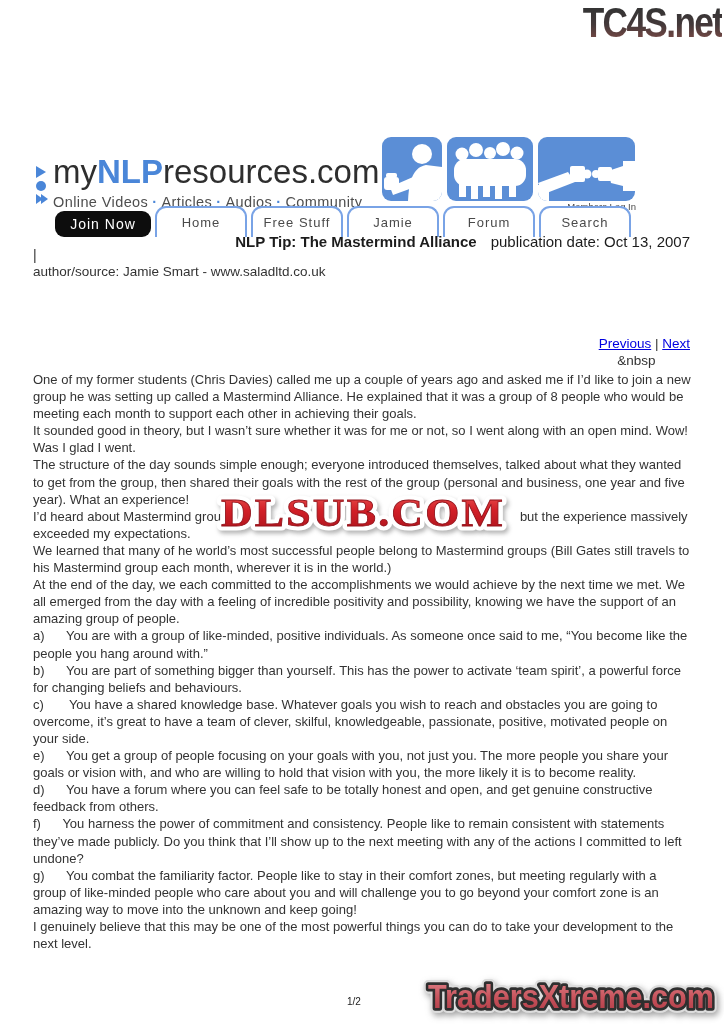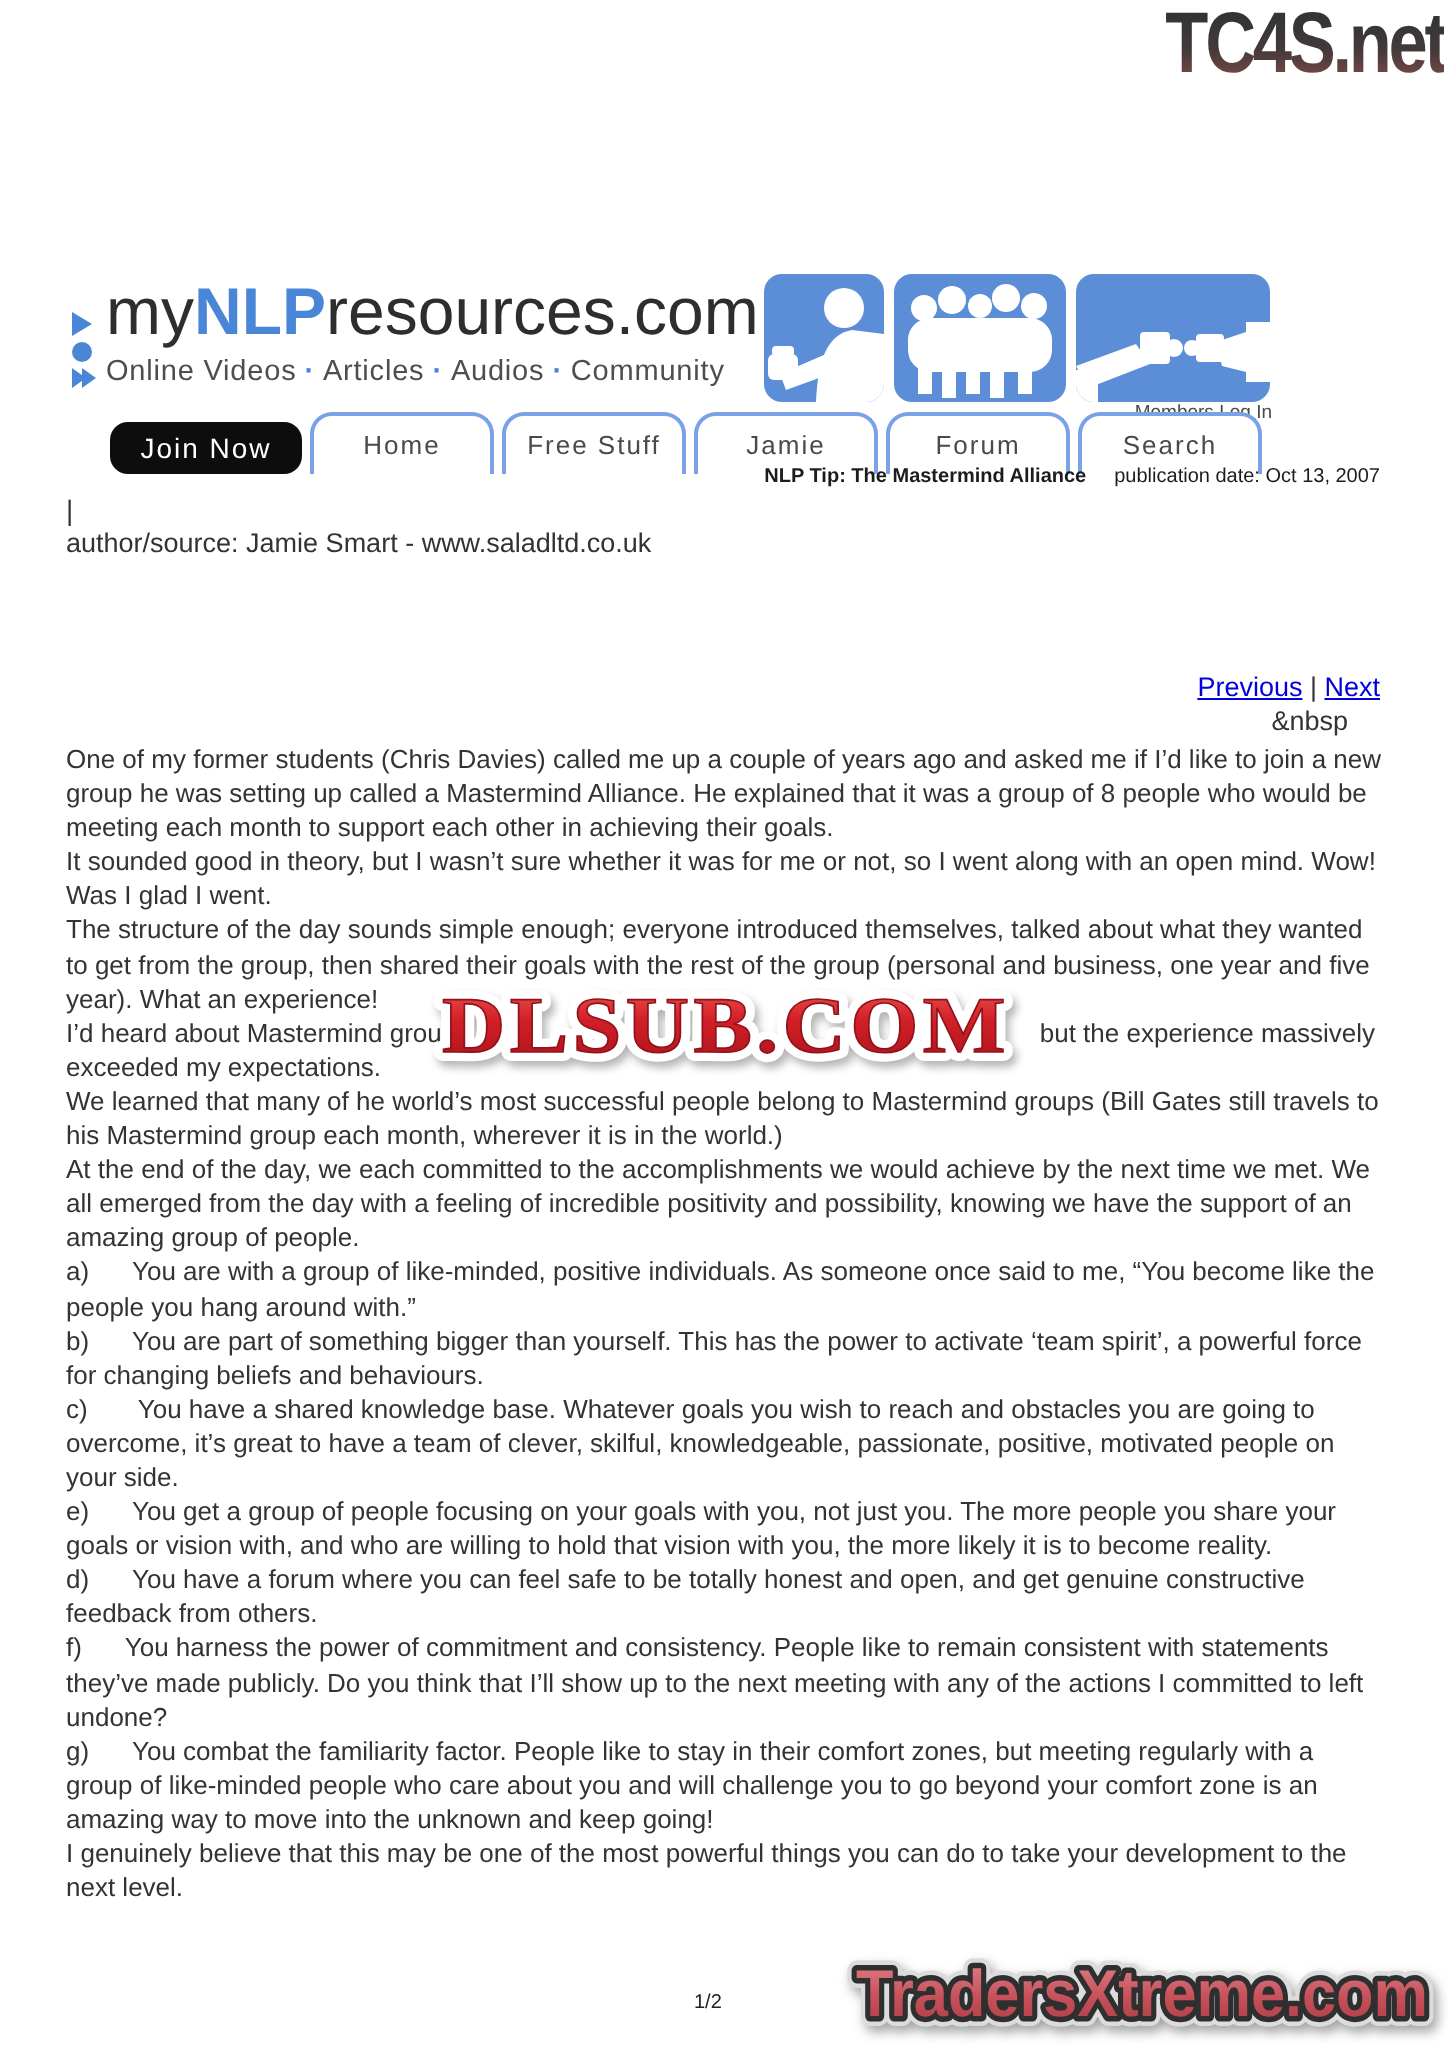--- a/index.html
+++ b/index.html
@@ -6,21 +6,21 @@
   .page{position:relative;width:724px;height:1024px;background:#fff;overflow:hidden;
         font-family:"Liberation Sans",sans-serif;color:#333;border-radius:13px;}
 
   
   .tc4s{position:absolute;top:0;right:2px;font-size:43px;font-weight:bold;letter-spacing:-2px;
         line-height:1.05;transform:scaleX(.82);transform-origin:100% 0;
         background:linear-gradient(180deg,#343434 18%,#44393a 55%,#7d4b46 92%);
         -webkit-background-clip:text;background-clip:text;color:transparent;}
 
   
-  .brand{position:absolute;top:139px;left:36px;display:flex;align-items:flex-end;cursor:pointer;}
+  .brand{position:absolute;top:155px;left:36px;display:flex;align-items:center;cursor:pointer;}
   .brand-icons{display:flex;flex-direction:column;align-items:flex-start;gap:3px;margin:5px 5px 0 0;}
   .tri{width:0;height:0;border-left:10px solid #4a86d8;border-top:6px solid transparent;border-bottom:6px solid transparent;}
   .dot{width:10px;height:10px;border-radius:50%;background:#4a86d8;}
   .chev{display:flex;}
   .chev i{display:block;width:0;height:0;border-left:7px solid #4a86d8;border-top:5px solid transparent;border-bottom:5px solid transparent;}
   .chev i + i{margin-left:-2px;}
   .brand-line{font-size:33px;line-height:1.05;color:#2e2e2e;}
   .brand-line .nlp{color:#4a86d8;font-weight:bold;}
   .tagline{font-size:14.5px;letter-spacing:.4px;color:#4e4e4e;margin-top:4px;}
   .tagline .tsep{color:#4a86d8;font-weight:bold;margin:0 4px;}
@@ -34,27 +34,27 @@
 
   
   .nav{position:absolute;top:206px;left:55px;display:flex;align-items:flex-end;gap:4px;height:31px;}
   .join{width:96px;height:26px;background:#0d0d0d;color:#fff;font-weight:normal;font-size:14px;
         letter-spacing:1px;border-radius:9px;display:flex;align-items:center;justify-content:center;cursor:pointer;}
   .tab{width:88px;height:29px;border:2px solid #79a3e6;border-bottom:none;border-radius:11px 11px 0 0;
        background:#fff;color:#4a4a4a;font-size:13px;letter-spacing:1px;
        display:flex;align-items:center;justify-content:center;cursor:pointer;}
 
   
-  .title-line{position:absolute;top:233px;right:34px;font-size:10px;color:#1c1c1c;white-space:pre;text-align:right;}
+  .title-line{position:absolute;top:233px;right:34px;font-size:15px;color:#1c1c1c;white-space:pre;text-align:right;}
   .title-line .tb{font-weight:bold;}
   .title-line .td{margin-left:14px;}
   .pipe{position:absolute;top:247px;left:33px;font-size:14px;color:#333;}
   .author{position:absolute;top:264px;left:33px;font-size:13.5px;color:#333;}
 
-  .pager{position:absolute;top:336px;right:34px;text-align:right;font-size:13.5px;line-height:16.5px;color:#333;}
+  .pager{position:absolute;top:336px;right:34px;text-align:center;font-size:13.5px;line-height:16.5px;color:#333;}
   .plink{color:#0000e0;text-decoration:underline;cursor:pointer;}
   .psep{color:#333;white-space:pre;}
   .nbspline{padding-right:16px;}
 
   
   .article{position:absolute;top:371px;left:33px;width:660px;font-size:13px;line-height:17.1px;color:#333;}
   .para{white-space:pre-wrap;}
   .wm-gap{display:inline-block;width:278px;height:1px;}
 
   

